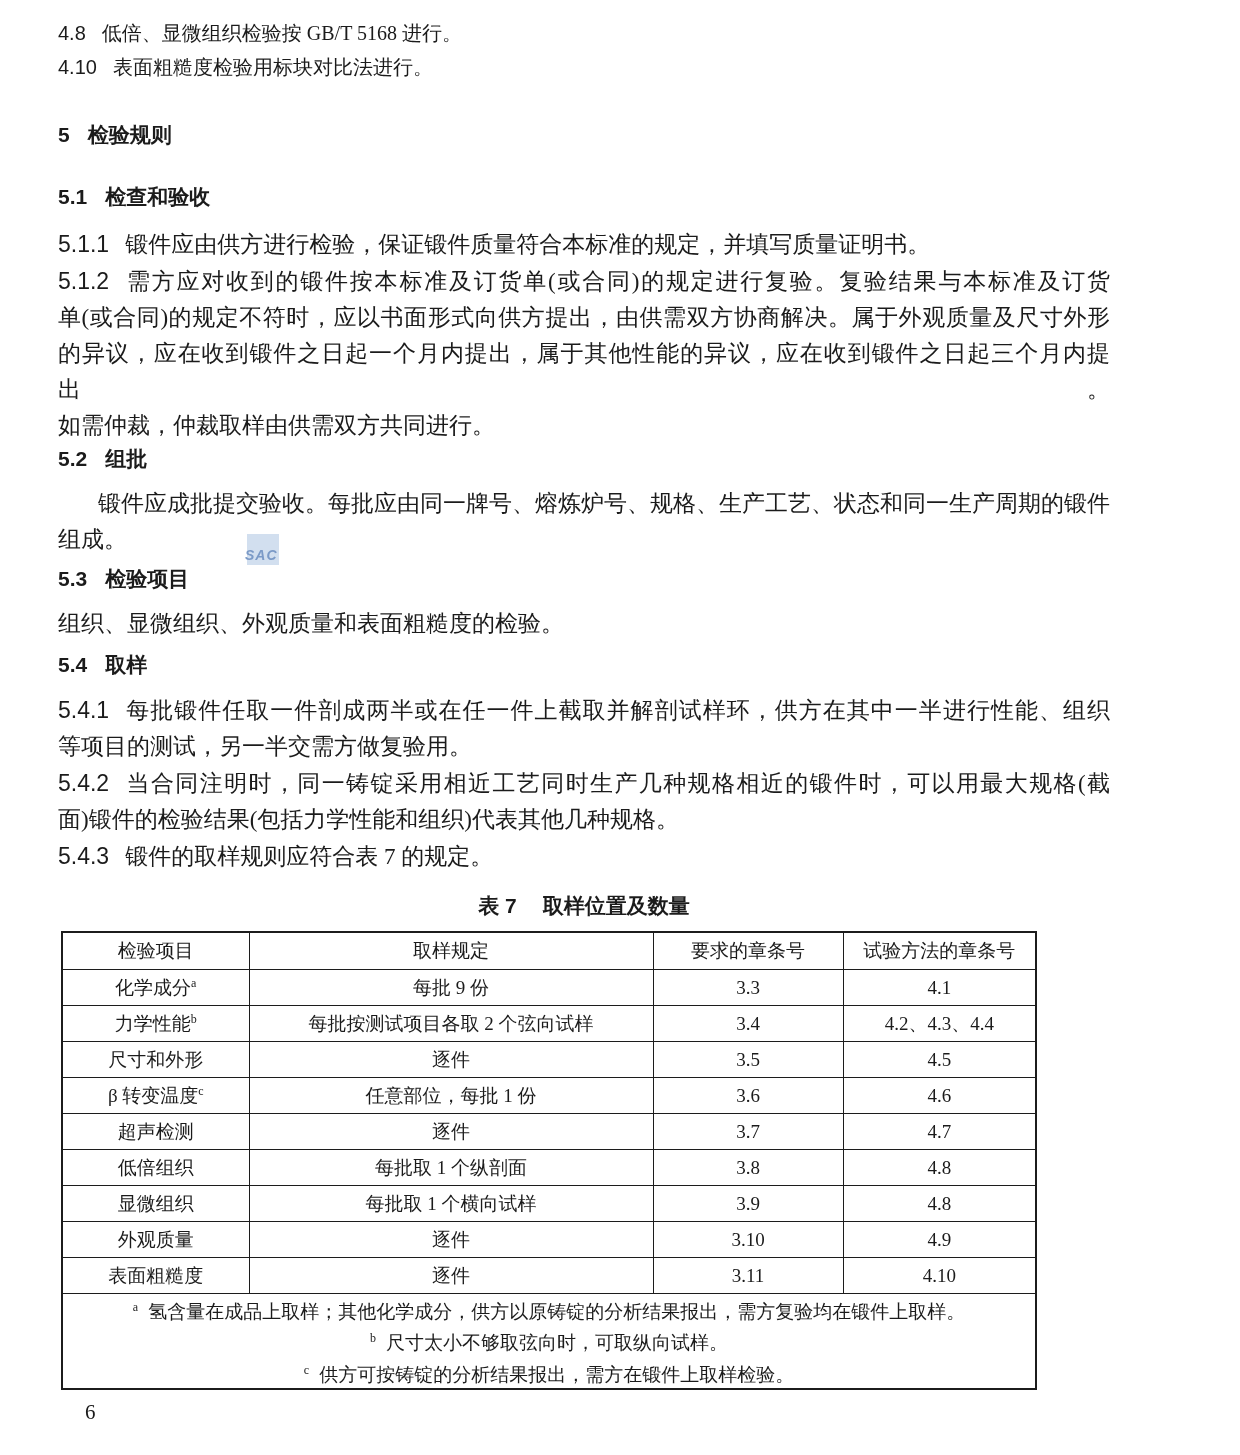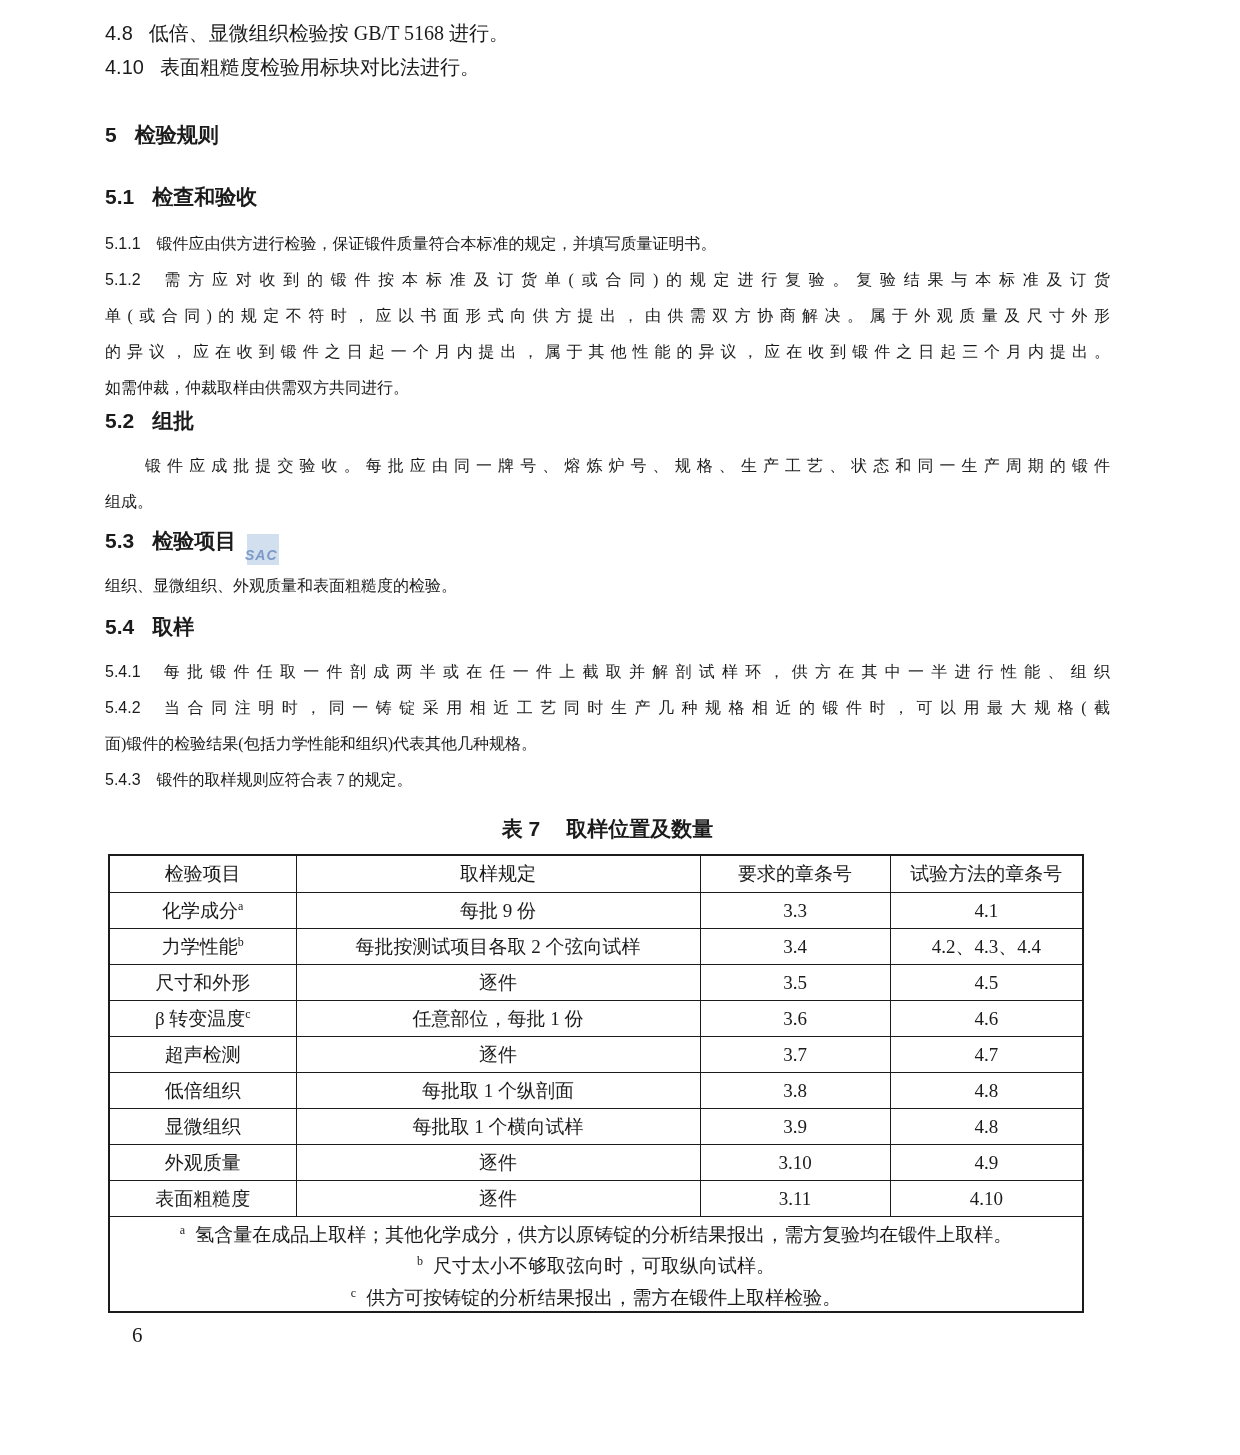--- a/index.html
+++ b/index.html
@@ -8,21 +8,21 @@
     position:relative;
     width:1240px;height:1455px;
     margin:0 auto;
     background:#ffffff;
     color:#1b1b1b;
     font-family:"Liberation Serif","DejaVu Serif",serif;
     overflow:hidden;
     box-sizing:border-box;
   }
   .content{
-    padding:16px 130px 0 105px;
+    padding:16px 130px 0 58px;
     box-sizing:border-box;
   }
   
   .bline{
     font-size:20px;line-height:34px;
     white-space:nowrap;
   }
   .pnum{
     font-family:"Liberation Sans","DejaVu Sans",sans-serif;
     margin-right:16px;
@@ -31,21 +31,21 @@
   .h2,.h3{
     font-family:"Liberation Sans","DejaVu Sans",sans-serif;
     font-weight:bold;
     font-size:21px;line-height:30px;
     margin:0;
   }
   .h2{margin-top:36px;}
   .hnum{margin-right:18px;}
   
   .pline{
-    font-size:16px;line-height:36px;
+    font-size:23px;line-height:36px;
     text-align:left;
   }
   .jl{text-align:justify;text-align-last:justify;}
   .ind{text-indent:40px;}
   .mt12{margin-top:12px;}
   .mt14{margin-top:14px;}
   .mt32{margin-top:32px;}
   .mt8{margin-top:8px;}
   .mt6{margin-top:6px;}
   .mt0{margin-top:0;}
@@ -162,20 +162,21 @@
     </div>
 
     <div class="h3 mt8">
       <span class="hnum">5.4</span><span>取样</span>
     </div>
 
     <div class="mt12">
       <div class="pline jl">
         <span class="pnum">5.4.1</span><span>每批锻件任取一件剖成两半或在任一件上截取并解剖试样环，供方在其中一半进行性能、组织</span>
       </div>
+      <div class="pline">等项目的测试，另一半交需方做复验用。</div>
     </div>
 
     <div>
       <div class="pline jl">
         <span class="pnum">5.4.2</span><span>当合同注明时，同一铸锭采用相近工艺同时生产几种规格相近的锻件时，可以用最大规格(截</span>
       </div>
       <div class="pline">面)锻件的检验结果(包括力学性能和组织)代表其他几种规格。</div>
     </div>
 
     <div class="pline">

